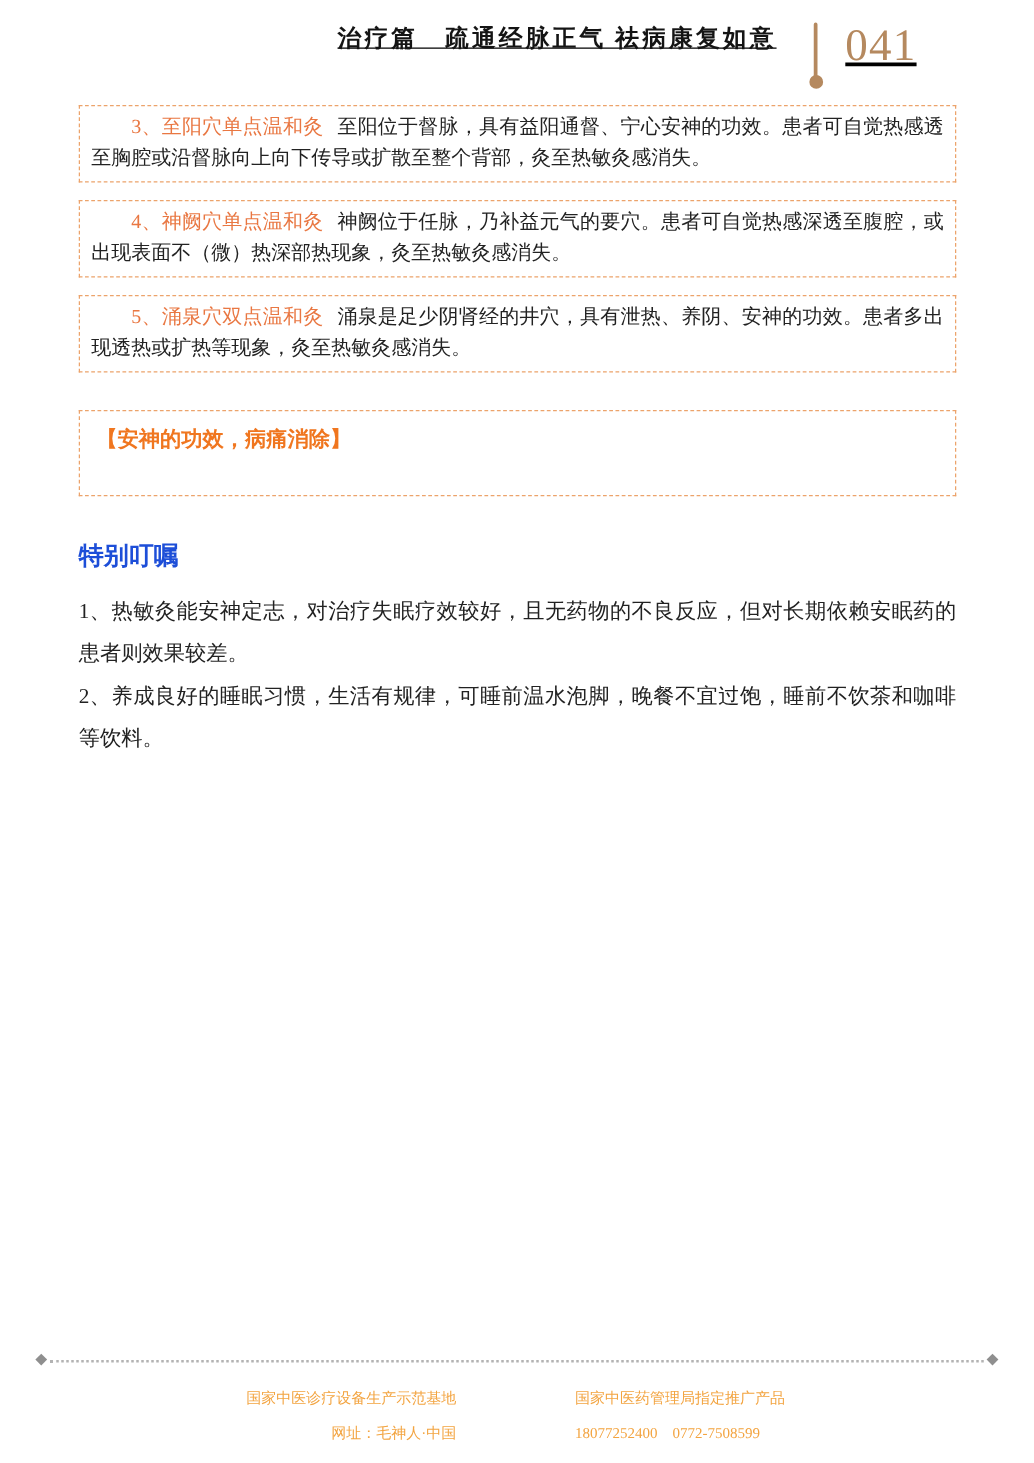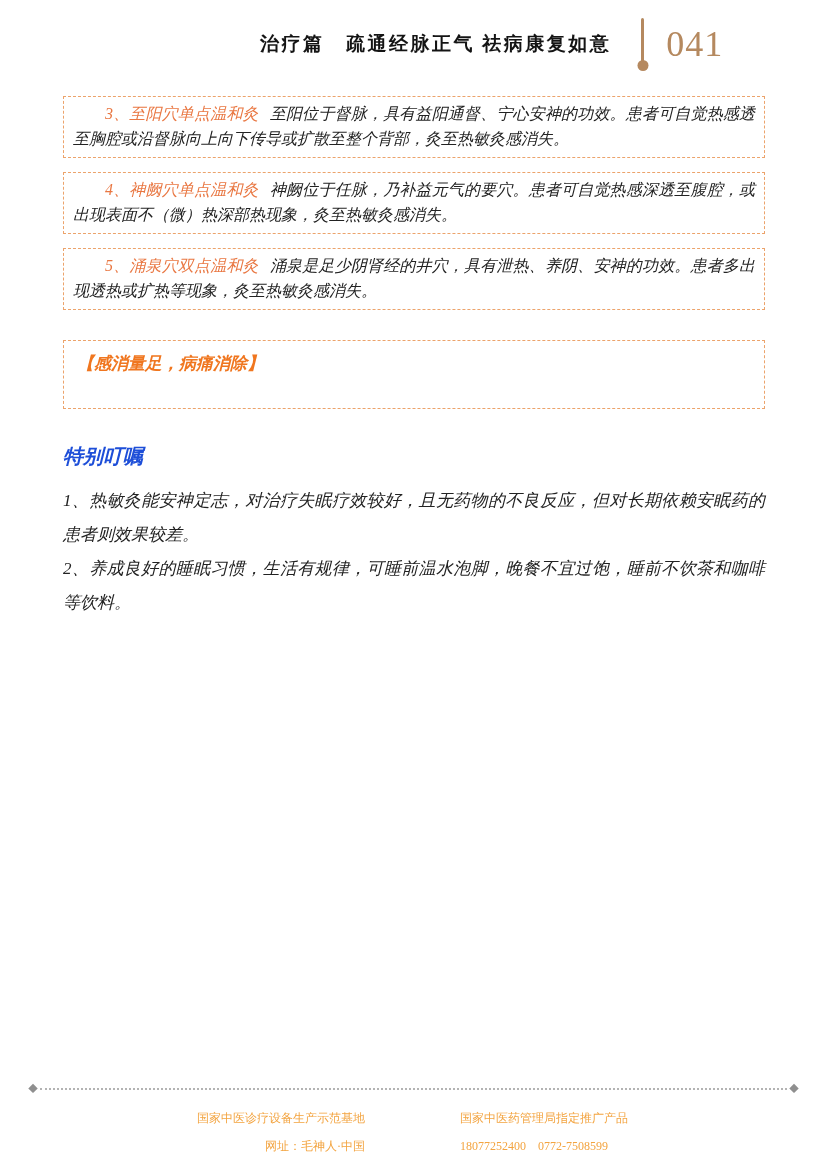--- a/index.html
+++ b/index.html
@@ -6,22 +6,22 @@
   .page {
     position:relative;
     width:827px; height:1170px;
     background:#ffffff;
     font-family:"Liberation Serif", serif;
     overflow:hidden;
   }
 
   
   .header {
-    position:absolute; left:260px; top:18px;
-    display:flex; align-items:center;
+    position:absolute; left:270px; top:18px;
+    display:flex; text-decoration:underline;
   }
   .h-title {
     font-size:19px; font-weight:bold; color:#141414;
     letter-spacing:2.5px; white-space:nowrap;
     font-family:"Liberation Serif", serif;
   }
   .h-divider {
     position:relative; width:3px; height:44px;
     margin:0 22px 8px 30px;
     background:#b5895f; border-radius:2px;
@@ -31,21 +31,21 @@
     width:11px; height:11px; border-radius:50%;
     background:#b5895f;
   }
   .h-page {
     font-size:36px; line-height:1; color:#b5895f;
     font-family:"Liberation Serif", serif; letter-spacing:1px;
   }
 
   
   .content {
-    position:absolute; left:63px; top:96px; width:702px;font-style:italic;
+    position:absolute; left:63px; top:84px; width:702px;
   }
   .acu-box {
     border:1px dashed #eca36b;
     padding:4px 9px 6px 9px;
     margin-bottom:14px;
     background:#ffffff;
   }
   .acu-text {
     margin:0; font-size:16px; line-height:25px;
     color:#222222; text-indent:2em; text-align:justify;
@@ -123,21 +123,21 @@
       </p>
     </section>
 
     <section class="acu-box">
       <p class="acu-text">
         <span class="acu-title">5、涌泉穴双点温和灸</span><span class="acu-body">涌泉是足少阴肾经的井穴，具有泄热、养阴、安神的功效。患者多出现透热或扩热等现象，灸至热敏灸感消失。</span>
       </p>
     </section>
 
     <section class="summary-box">
-      <p class="summary-title">【感消量足，病痛消除】</p>
+      <p class="summary-title">【安神的功效，病痛消除】</p>
     </section>
 
     <h2 class="tips-heading">特别叮嘱</h2>
     <p class="tip">1、热敏灸能安神定志，对治疗失眠疗效较好，且无药物的不良反应，但对长期依赖安眠药的患者则效果较差。</p>
     <p class="tip">2、养成良好的睡眠习惯，生活有规律，可睡前温水泡脚，晚餐不宜过饱，睡前不饮茶和咖啡等饮料。</p>
 
   </main>
 
   <footer class="footer">
     <div class="rule">

